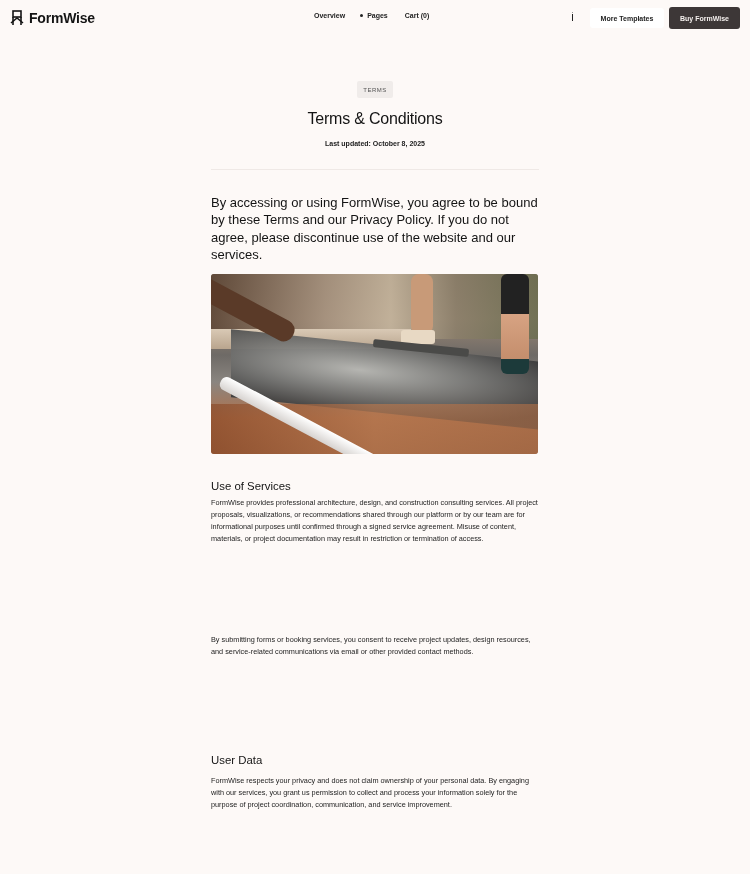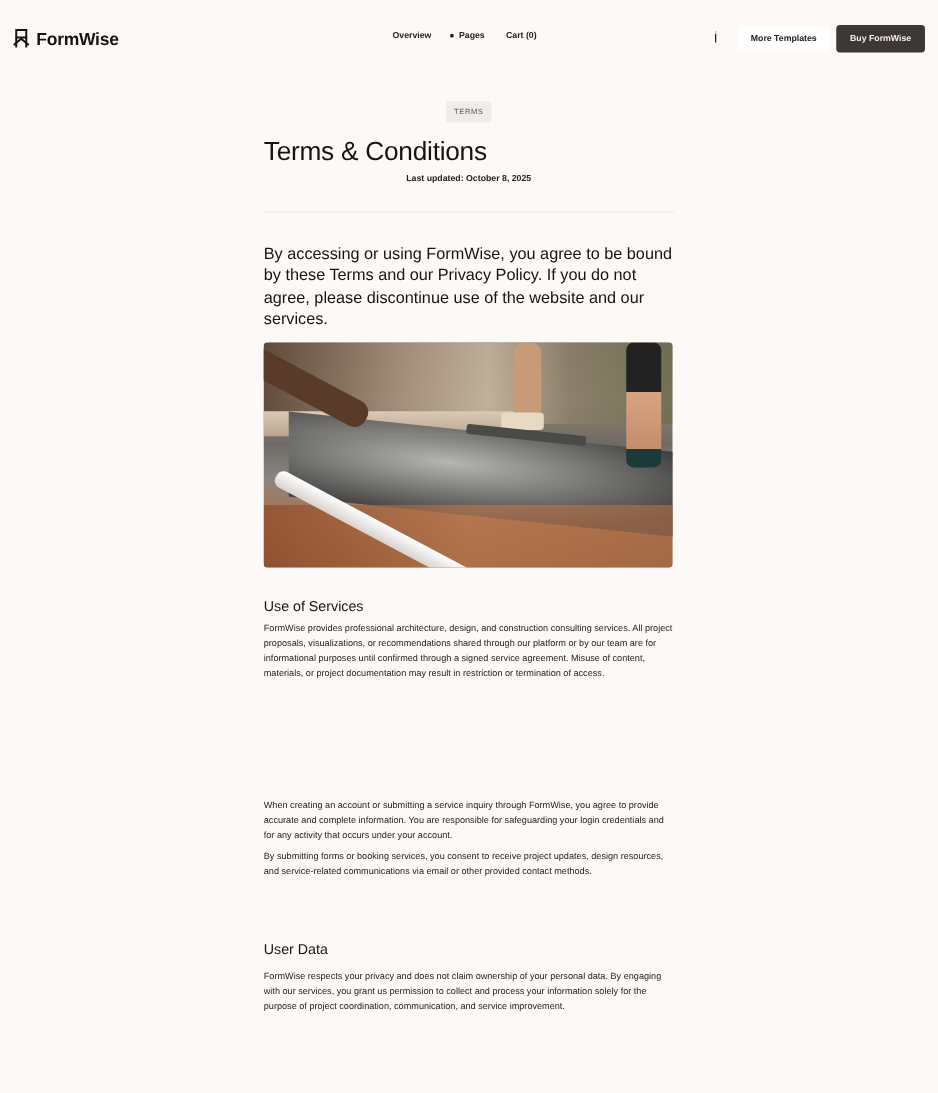--- a/index.html
+++ b/index.html
@@ -5,21 +5,21 @@
   * { box-sizing: border-box; margin: 0; padding: 0; }
   html, body { width: 750px; height: 874px; overflow: hidden; }
   body {
     background: #fdf9f7;
     font-family: "Liberation Sans", "DejaVu Sans", sans-serif;
     color: #141414;
     position: relative;
   }
   
   .header {
-    position: absolute; top: 13px; left: 0; width: 750px; height: 36px;
+    position: absolute; top: 0; left: 0; width: 750px; height: 36px;
     background: #fdf9f7;
   }
   .logo {
     position: absolute; left: 10px; top: 9px; height: 18px;
     display: flex; align-items: center; gap: 5px; text-decoration: none; color: #141414;
   }
   .logo svg { width: 14px; height: 16px; }
   .logo-text { font-size: 14px; font-weight: 600; letter-spacing: -0.2px; }
   .nav {
     position: absolute; left: 314px; top: 12px; display: flex; align-items: center;
@@ -50,22 +50,22 @@
   }
   
   .main { position: absolute; left: 211px; top: 0; width: 328px; }
   .badge {
     position: absolute; left: 146px; top: 81px; width: 36px; height: 17px;
     background: #f0ecea; border-radius: 2px;
     font-size: 6px; letter-spacing: 0.5px; color: #555;
     display: flex; align-items: center; justify-content: center;
   }
   .page-title {
-    position: absolute; left: 0; top: 110px; width: 328px; 
-    font-size: 21px; font-weight: 500; color: #141414; letter-spacing: -0.2px;
+    position: absolute; left: 0; top: 110px; width: 328px; text-align: center;
+    font-size: 16px; font-weight: 500; color: #141414; letter-spacing: -0.2px;
   }
   .updated {
     position: absolute; left: 0; top: 140px; width: 328px; text-align: center;
     font-size: 7px; font-weight: 600; color: #222;
   }
   .divider {
     position: absolute; left: 0; top: 169px; width: 328px; height: 1px; background: #efe9e6;
   }
   .intro {
     position: absolute; left: 0; top: 194px; width: 328px;
@@ -184,21 +184,20 @@
     <div class="trowel"></div>
     <div class="leg"></div>
   </div>
 
   <section class="section sec1">
     <h2>Use of Services</h2>
     <p>FormWise provides professional architecture, design, and construction consulting services. All project proposals, visualizations, or recommendations shared through our platform or by our team are for informational purposes until confirmed through a signed service agreement. Misuse of content, materials, or project documentation may result in restriction or termination of access.</p>
   </section>
 
   <section class="section sec2">
-    <p class="first">When creating an account or submitting a service inquiry through FormWise, you agree to provide accurate and complete information. You are responsible for safeguarding your login credentials and for any activity that occurs under your account.</p>
     <p>By submitting forms or booking services, you consent to receive project updates, design resources, and service-related communications via email or other provided contact methods.</p>
   </section>
 
   <section class="section sec3">
     <h2>User Data</h2>
     <p class="first">FormWise respects your privacy and does not claim ownership of your personal data. By engaging with our services, you grant us permission to collect and process your information solely for the purpose of project coordination, communication, and service improvement.</p>
   </section>
 </main>
 
 </body></html>

